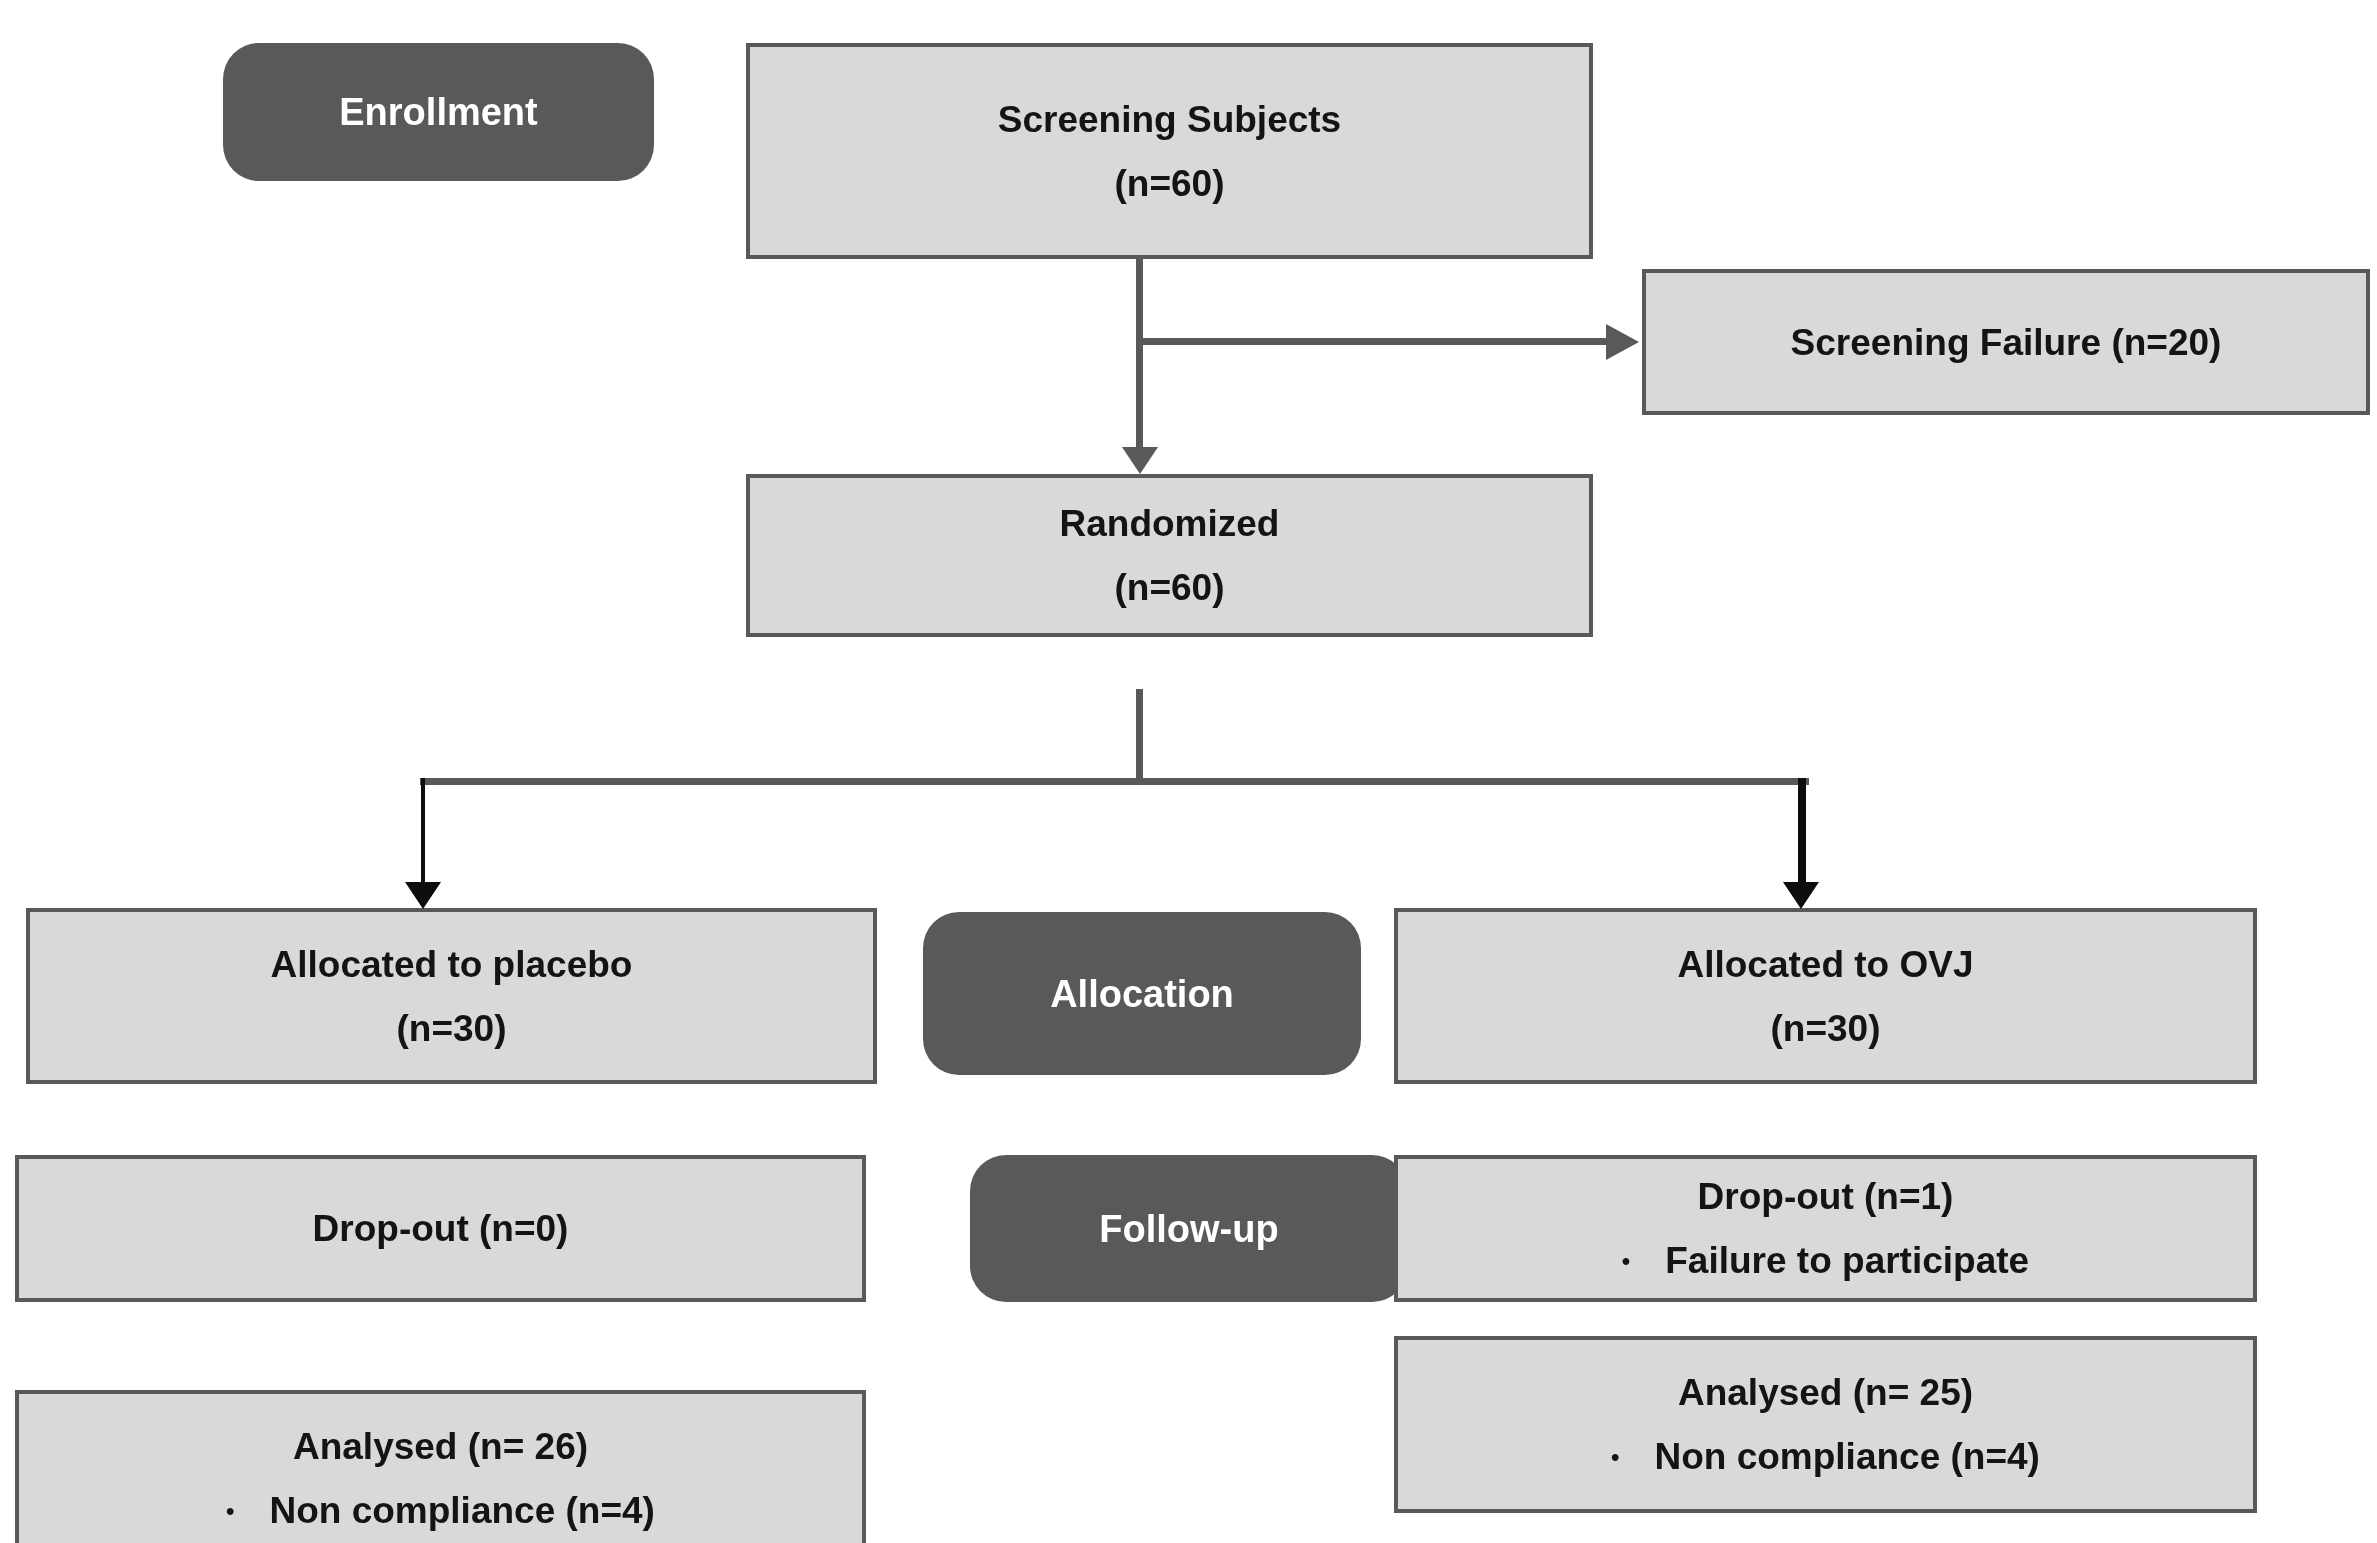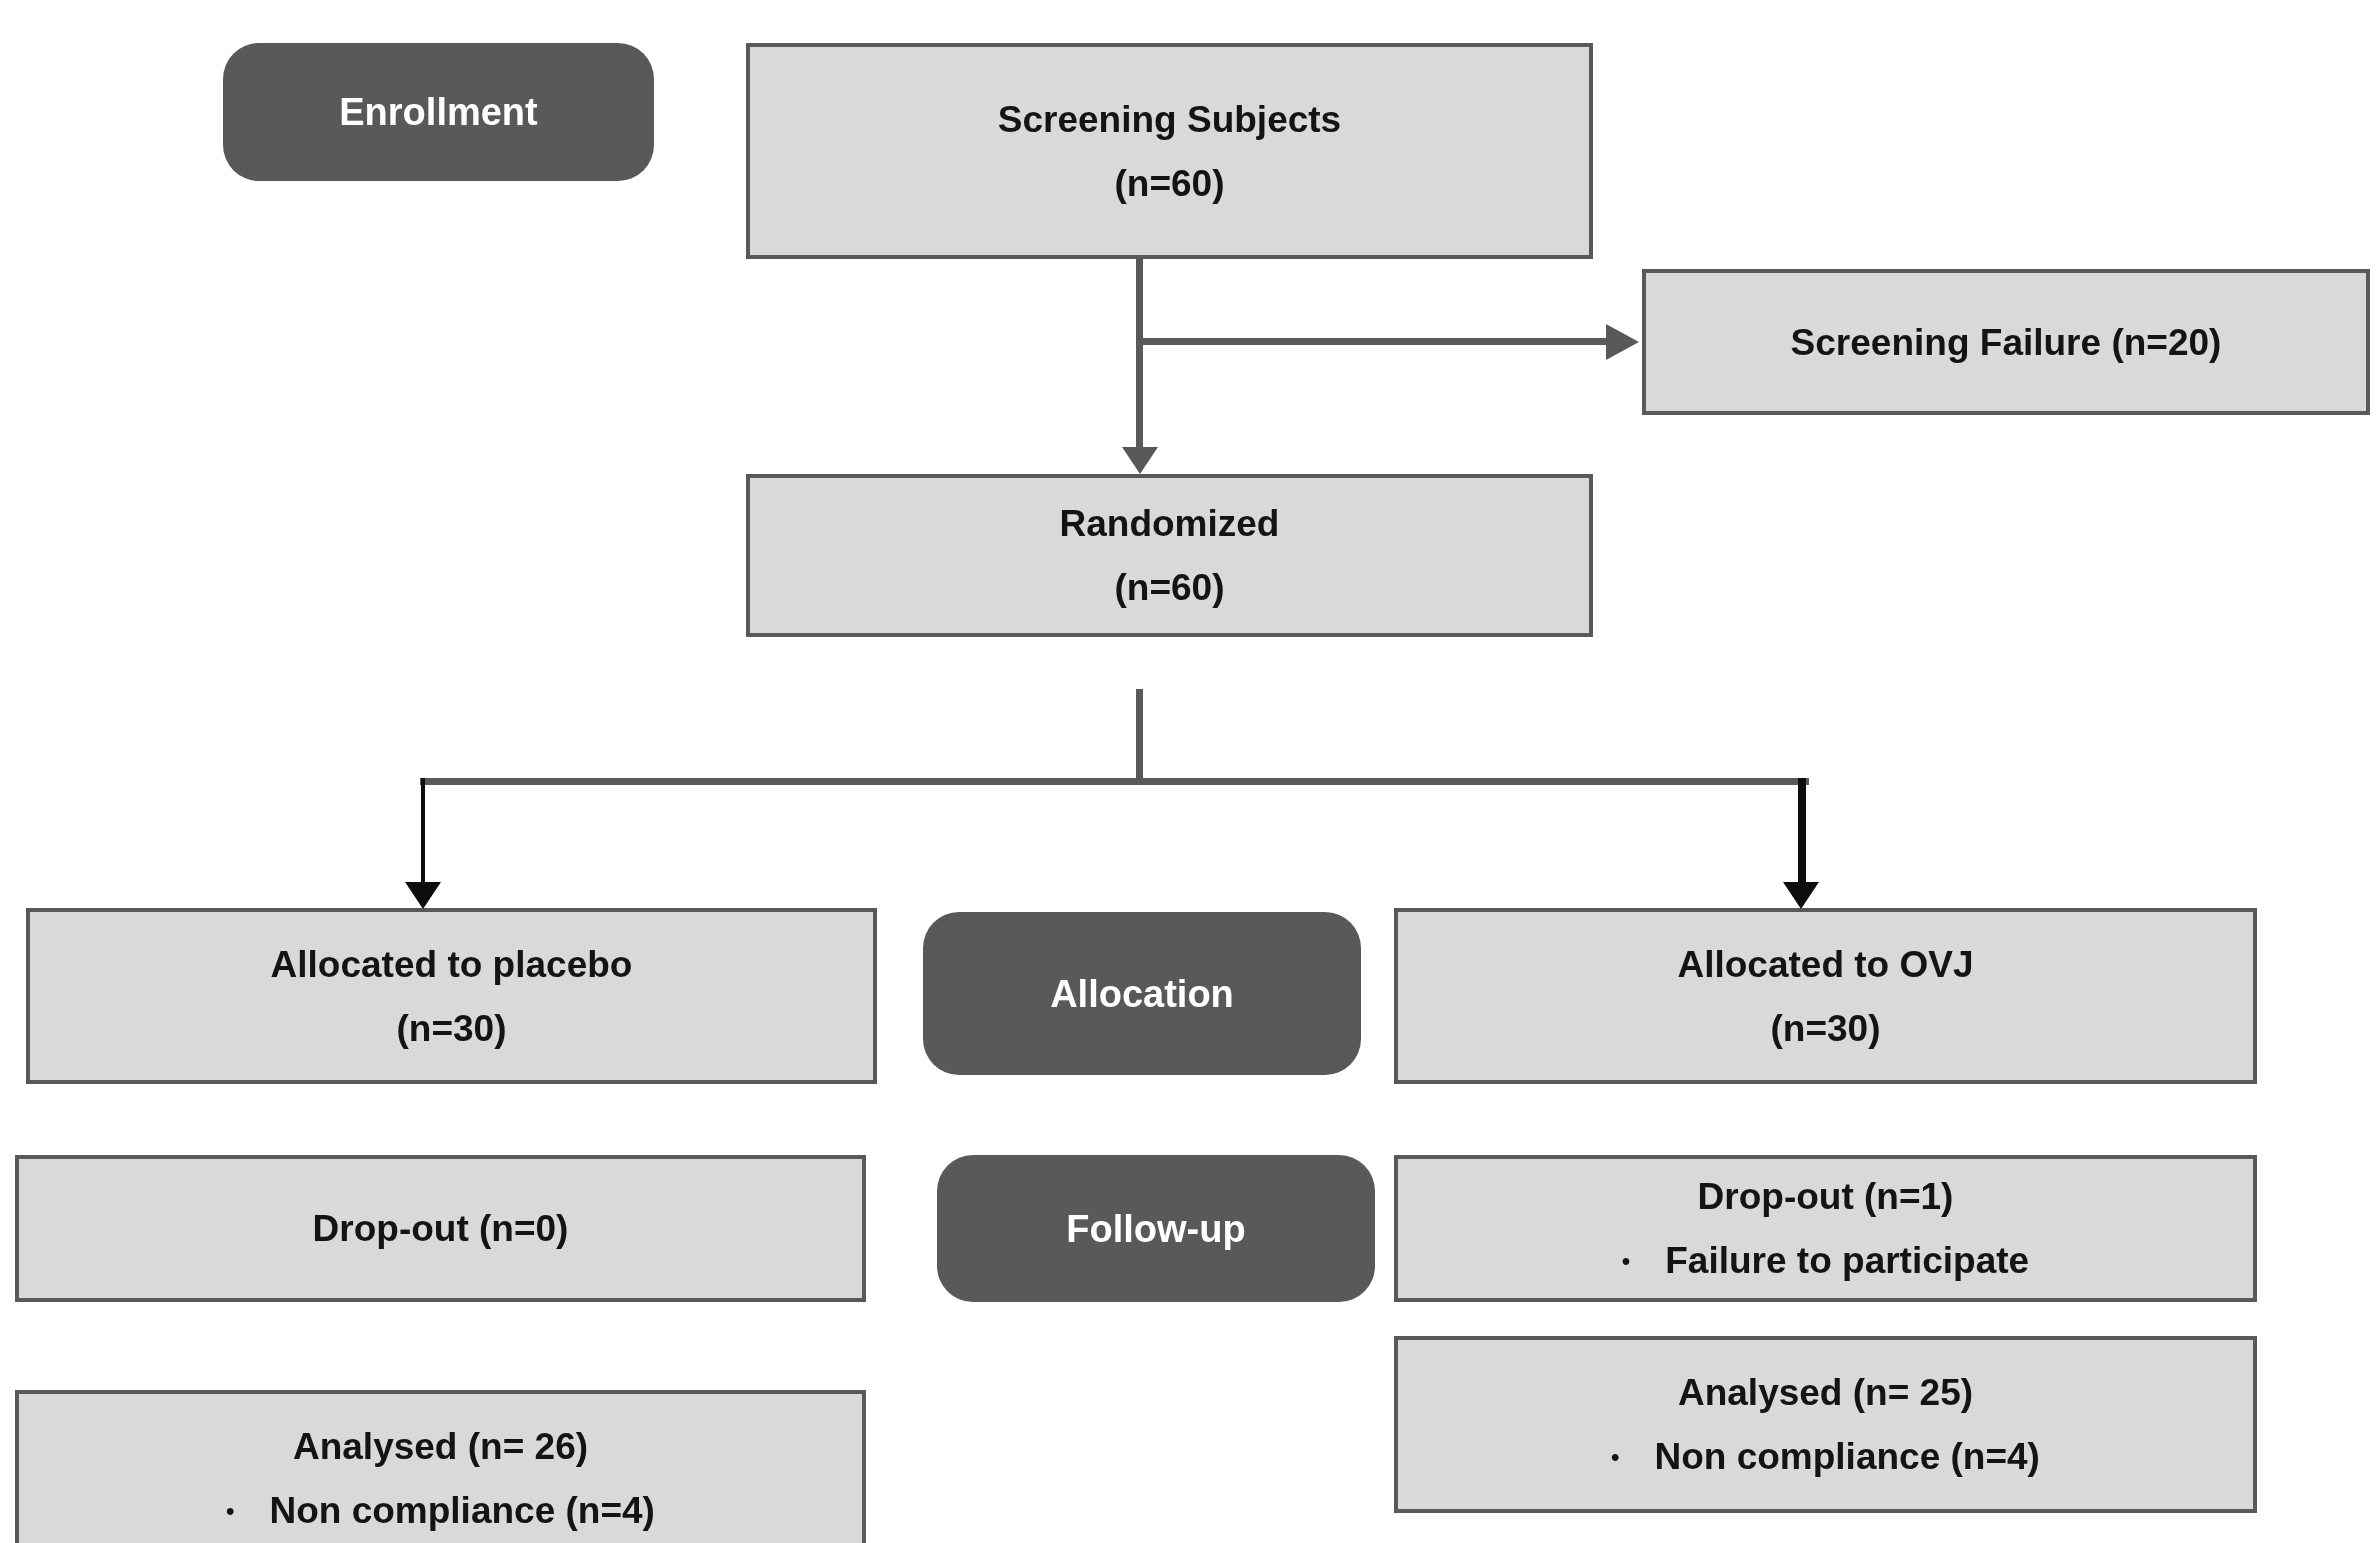--- a/index.html
+++ b/index.html
@@ -53,21 +53,21 @@
 
   
   .p-chip-enroll{left:223px;top:15px;width:431px;height:138px;}
   .p-screening{left:746px;top:15px;width:847px;height:216px;}
   .p-failure{left:1642px;top:241px;width:728px;height:146px;}
   .p-random{left:746px;top:446px;width:847px;height:163px;}
   .p-alloc-l{left:26px;top:880px;width:851px;height:176px;}
   .p-chip-alloc{left:923px;top:884px;width:438px;height:163px;}
   .p-alloc-r{left:1394px;top:880px;width:863px;height:176px;}
   .p-drop-l{left:15px;top:1127px;width:851px;height:147px;}
-  .p-chip-follow{left:937px;top:1127px;width:438px;height:147px;}
+  .p-chip-follow{left:970px;top:1127px;width:438px;height:147px;}
   .p-drop-r{left:1394px;top:1127px;width:863px;height:147px;}
   .p-anal-l{left:15px;top:1362px;width:851px;height:177px;}
   .p-chip-analysis{left:923px;top:1366px;width:438px;height:146px;}
   .p-anal-r{left:1394px;top:1308px;width:863px;height:177px;}
 
   
   .c-v1{left:1136px;top:231px;width:7.1px;height:190px;}
   .a-v1{left:1122px;top:419px;}
   .c-h1{left:1139px;top:310px;width:468px;height:7.1px;}
   .a-h1{left:1606px;top:296px;}

